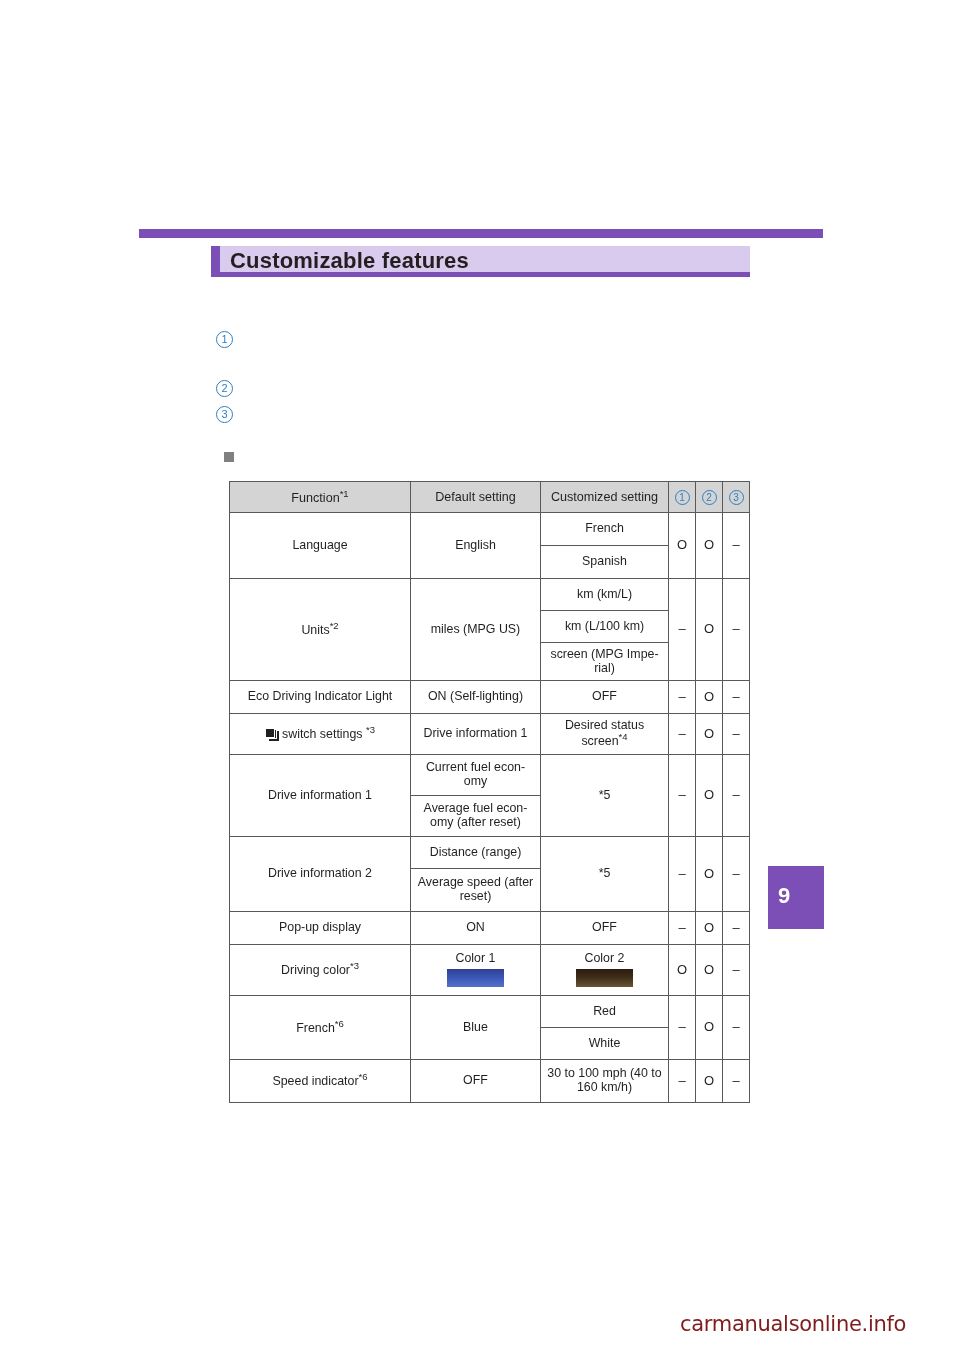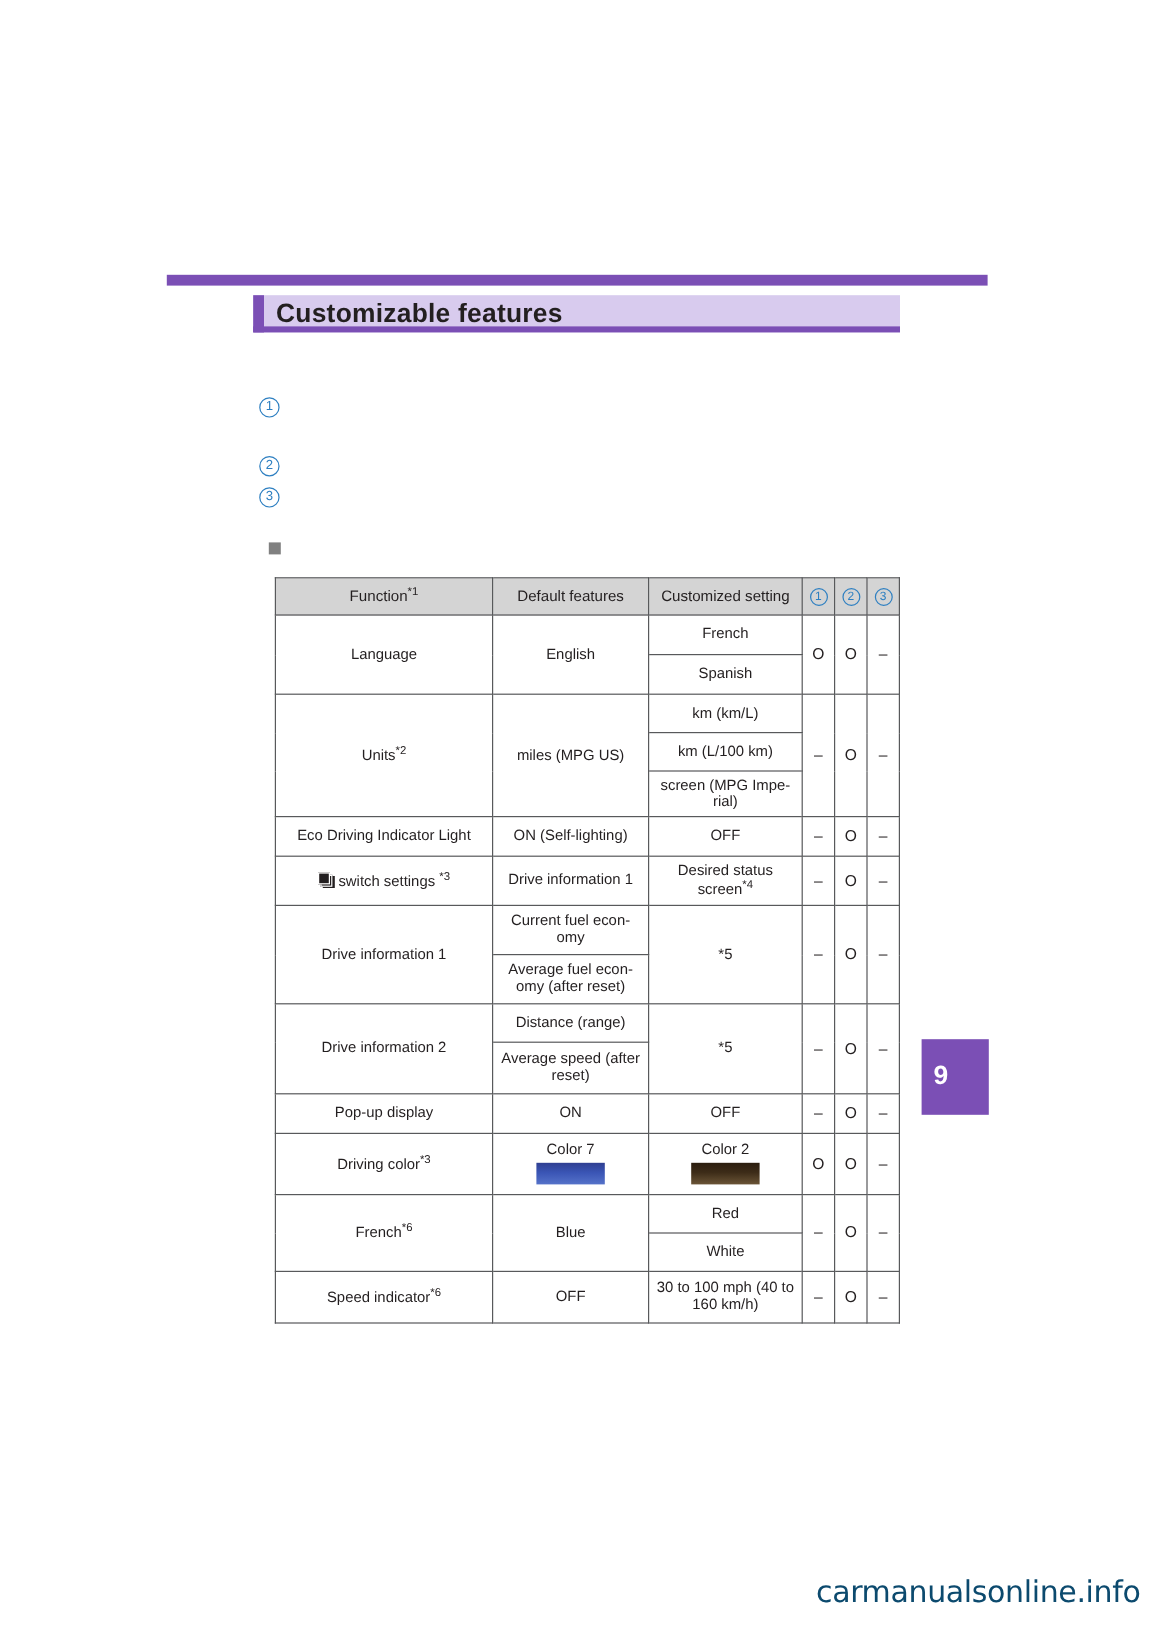--- a/index.html
+++ b/index.html
@@ -165,22 +165,22 @@
   }
   .stack-icon i.s3 { left: 4px; top: 3px; width: 10px; height: 10px; background: #231f20; }
   .stack-icon i.s2 { left: 2px; top: 1.5px; width: 10px; height: 10px; background: #231f20; border: 1px solid #ffffff; }
   .stack-icon i.s1 { left: 0px; top: 0px; width: 10px; height: 10px; background: #231f20; border: 1px solid #ffffff; }
 
   
   #watermark {
     position: absolute;
     left: 680px;
     top: 1312px;
-    font-size: 25px;
-    color: #0c4a6e;
+    font-size: 21px;
+    color: #7f1d1d;
     letter-spacing: -0.3px;
     font-family: "DejaVu Sans", sans-serif;
   }
 </style>
 </head>
 <body>
 
 <div id="top-rule"></div>
 
 <div id="section-heading">
@@ -202,21 +202,21 @@
     <col style="width:181px">
     <col style="width:130px">
     <col style="width:128px">
     <col style="width:27px">
     <col style="width:27px">
     <col style="width:27px">
   </colgroup>
   <thead>
     <tr>
       <th class="fn-cell"><span>Function</span><span class="sup">*1</span></th>
-      <th>Default features</th>
+      <th>Default setting</th>
       <th>Customized setting</th>
       <th><span class="hdr-num">1</span></th>
       <th><span class="hdr-num">2</span></th>
       <th><span class="hdr-num">3</span></th>
     </tr>
   </thead>
   <tbody>
 
     <tr>
       <td class="fn-cell" rowspan="2" style="height:57px">Language</td>
@@ -291,21 +291,21 @@
       <td class="fn-cell" style="height:28px">Pop-up display</td>
       <td>ON</td>
       <td>OFF</td>
       <td class="ox">–</td>
       <td class="ox">O</td>
       <td class="ox">–</td>
     </tr>
 
     <tr>
       <td class="fn-cell" style="height:46px"><span>Driving color</span><span class="sup">*3</span></td>
-      <td><span>Color 7</span><span class="swatch swatch-blue"></span></td>
+      <td><span>Color 1</span><span class="swatch swatch-blue"></span></td>
       <td><span>Color 2</span><span class="swatch swatch-brown"></span></td>
       <td class="ox">O</td>
       <td class="ox">O</td>
       <td class="ox">–</td>
     </tr>
 
     <tr>
       <td class="fn-cell" rowspan="2" style="height:54px"><span>French</span><span class="sup">*6</span></td>
       <td rowspan="2">Blue</td>
       <td style="height:27px">Red</td>

